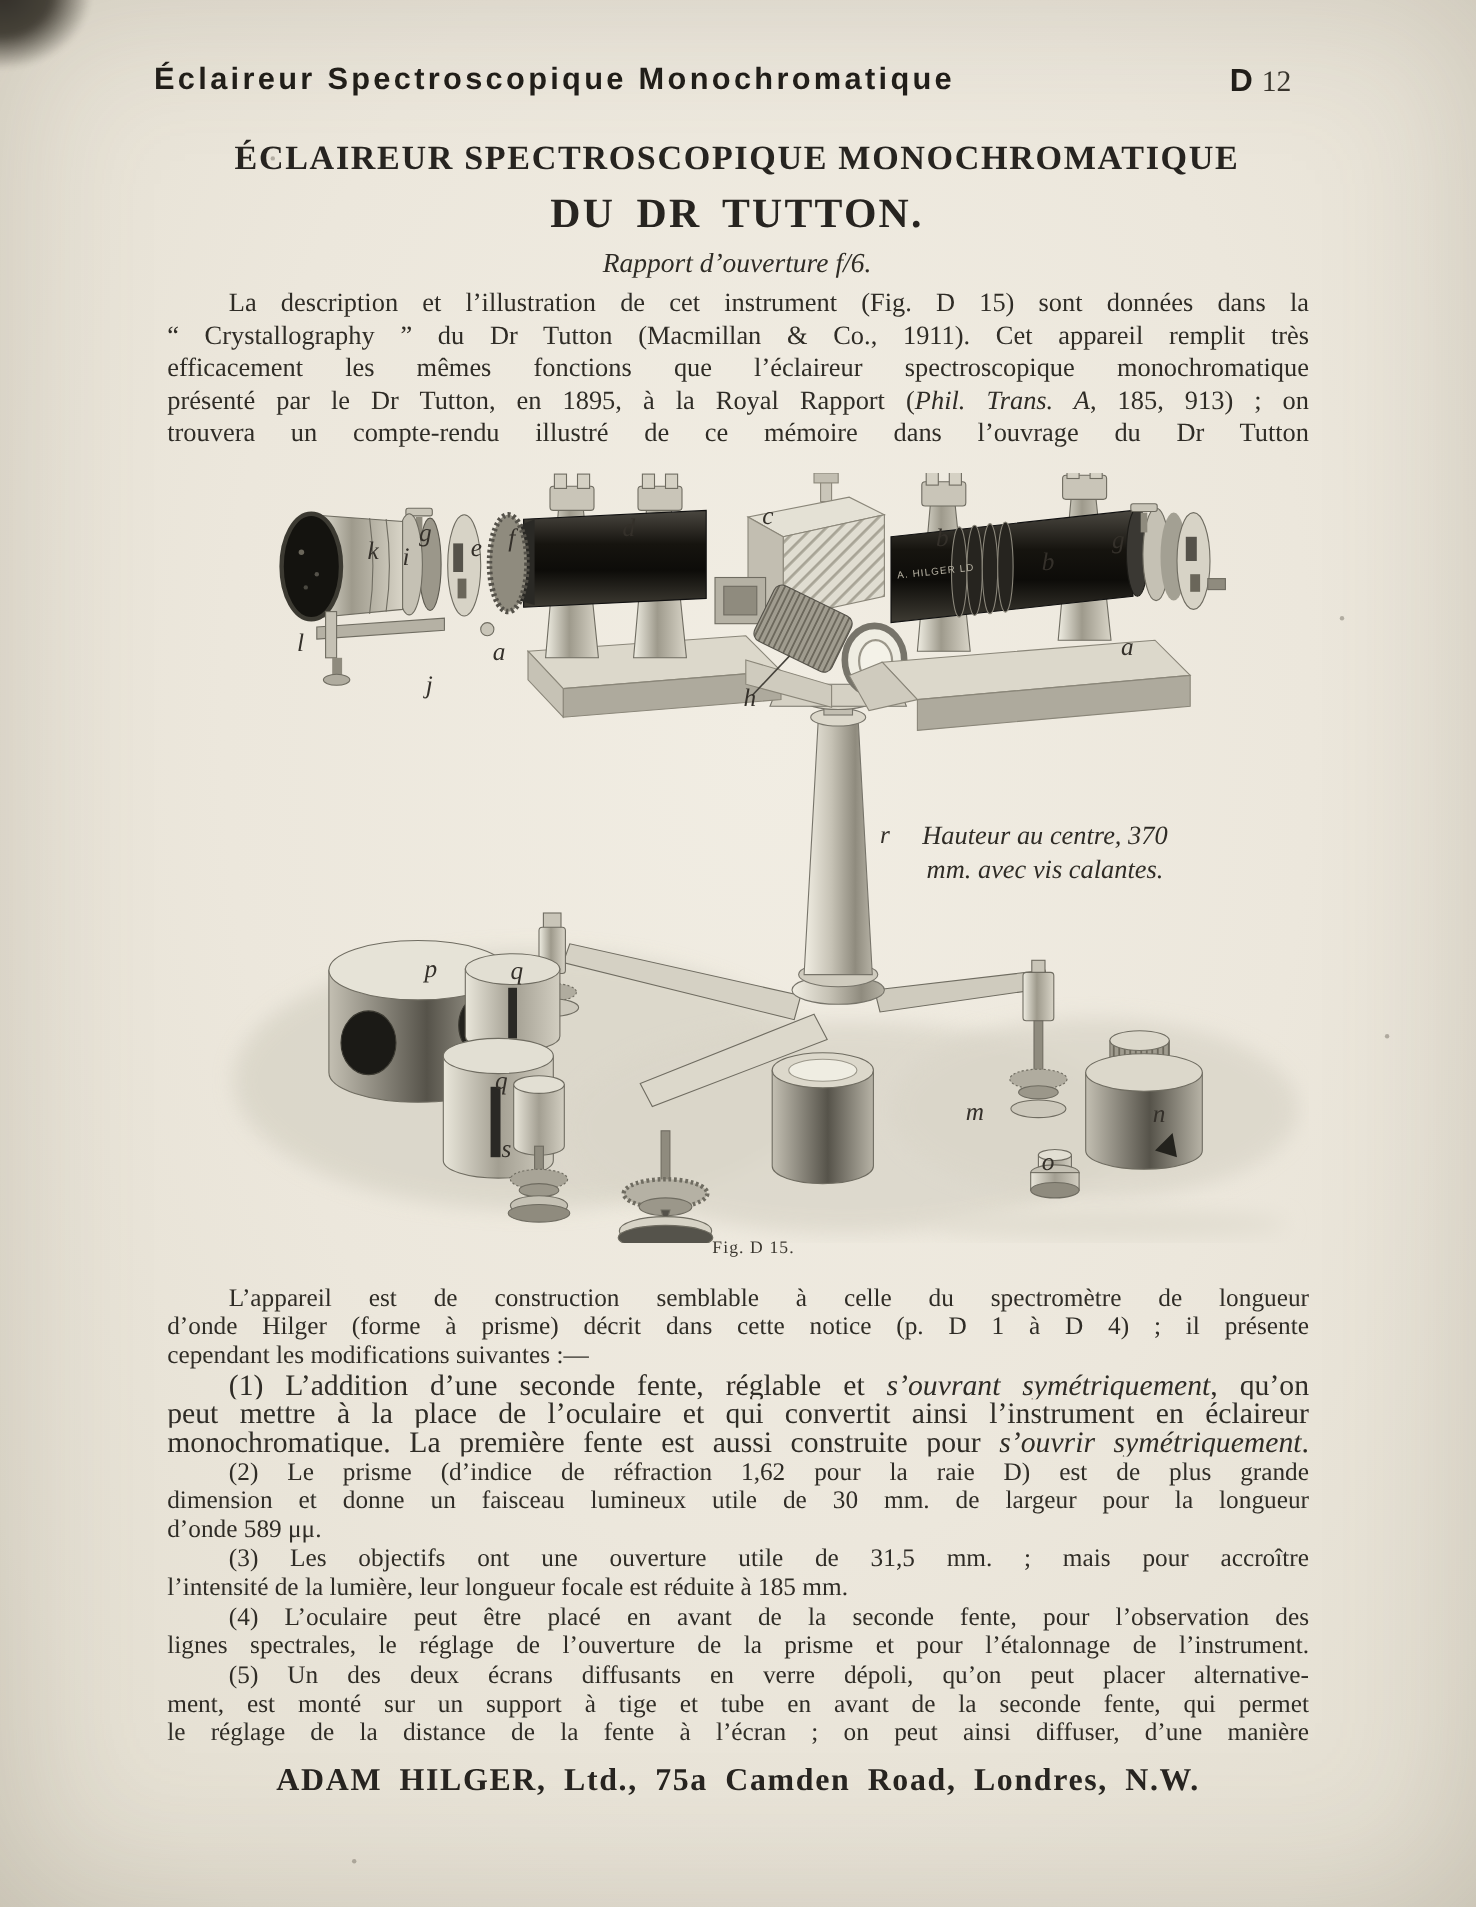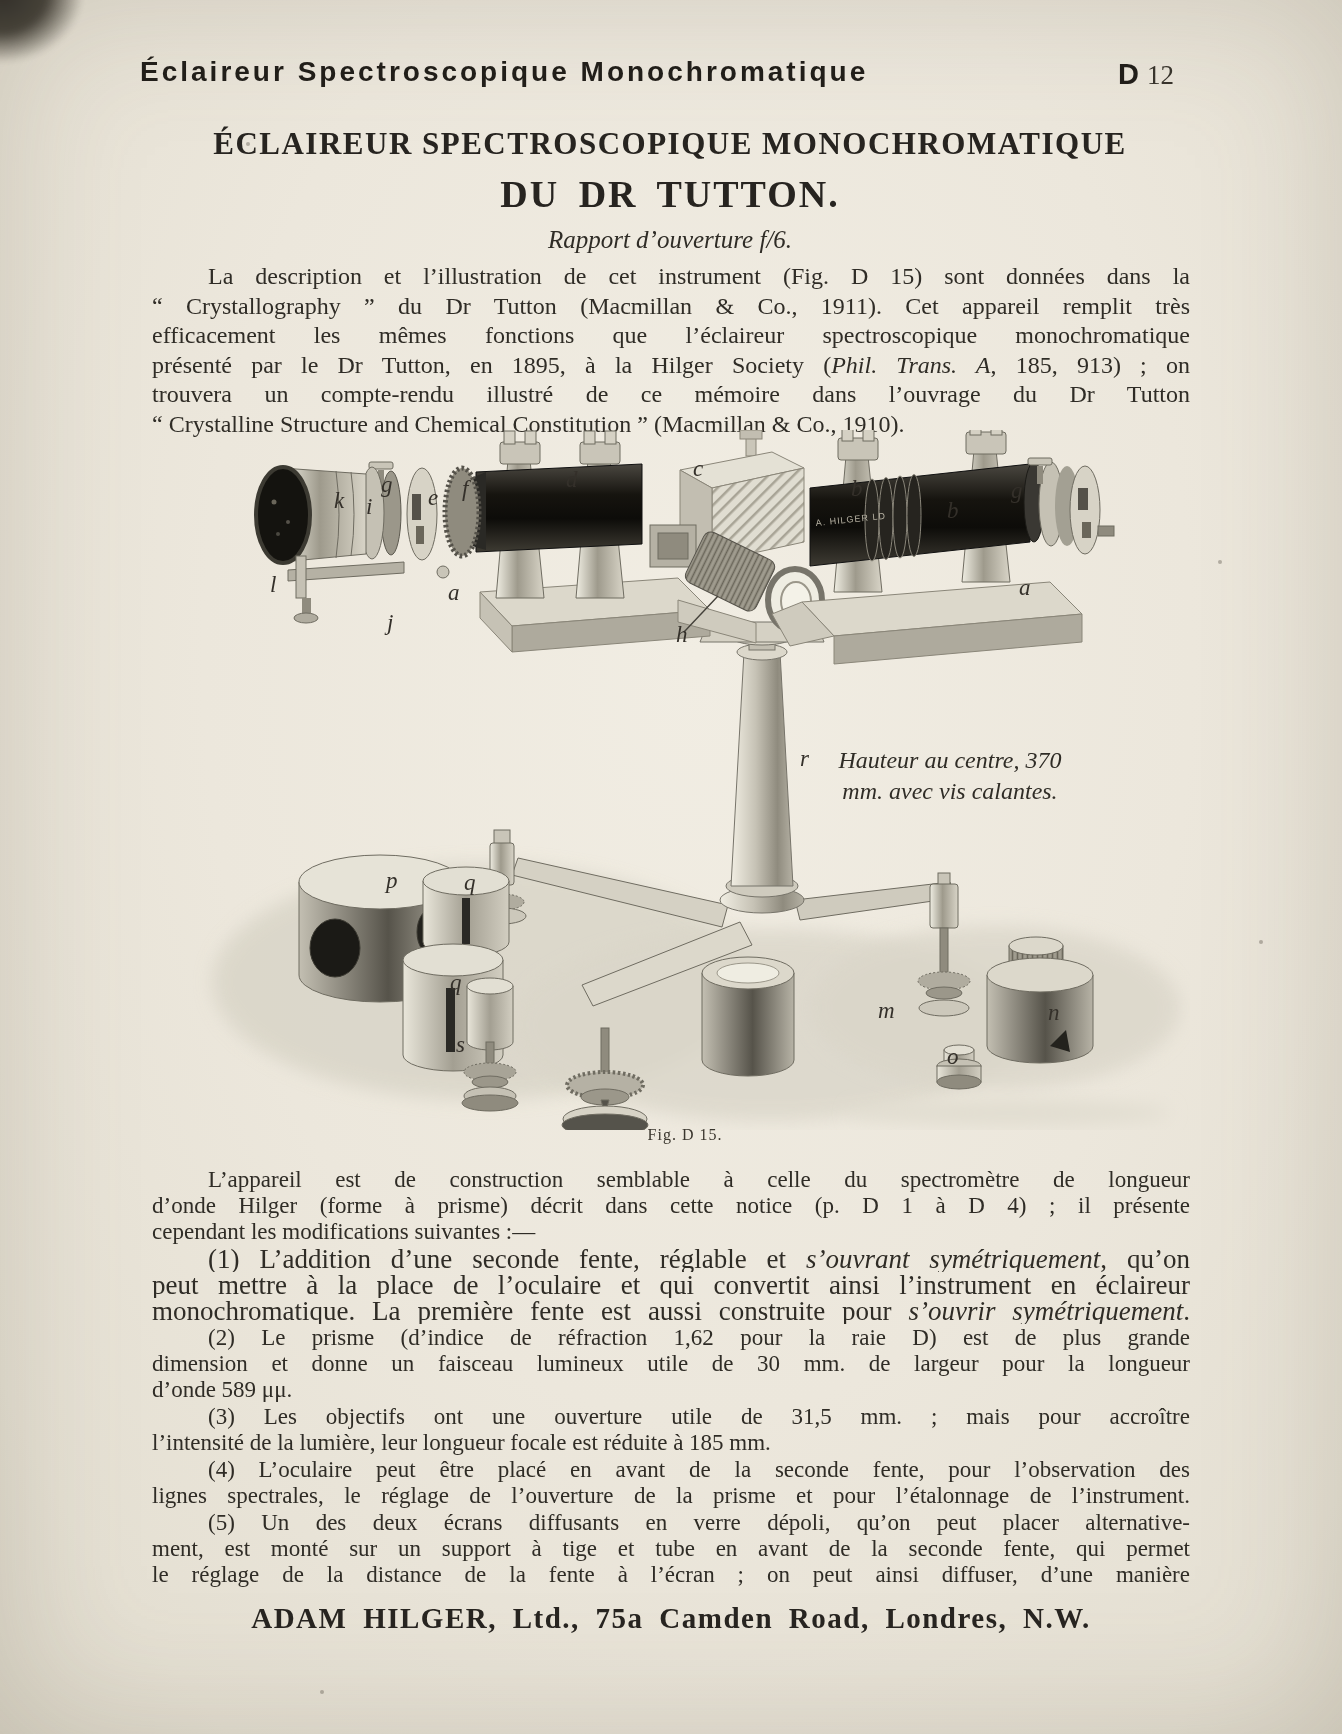--- a/index.html
+++ b/index.html
@@ -70,23 +70,22 @@
   <div class="title-block">
     <div class="title-line1">ÉCLAIREUR SPECTROSCOPIQUE MONOCHROMATIQUE</div>
     <div class="title-line2">DU DR TUTTON.</div>
   </div>
   <div class="subtitle">Rapport d’ouverture f/6.</div>
 
   <div class="body-block p1">
       <div class="tline ind jst"><span>La description et l’illustration de cet instrument (Fig. D 15) sont données dans la</span></div>
       <div class="tline jst"><span>“ Crystallography ” du Dr Tutton (Macmillan &amp; Co., 1911).  Cet appareil remplit très</span></div>
       <div class="tline jst"><span>efficacement les mêmes fonctions que l’éclaireur spectroscopique monochromatique</span></div>
-      <div class="tline jst"><span>présenté par le Dr Tutton, en 1895, à la Hilger Society (</span><span class="it">Phil. Trans. A</span><span>, 185, 913) ; on</span></div>
+      <div class="tline jst"><span>présenté par le Dr Tutton, en 1895, à la Royal Rapport (</span><span class="it">Phil. Trans. A</span><span>, 185, 913) ; on</span></div>
       <div class="tline jst"><span>trouvera un compte-rendu illustré de ce mémoire dans l’ouvrage du Dr Tutton</span></div>
-      <div class="tline"><span>“ Crystalline Structure and Chemical Constitution ” (Macmillan &amp; Co., 1910).</span></div>
     </div>
 
   <div class="figure-wrap">
   <svg width="1040" height="700" viewBox="0 0 1040 700">
     <defs>
       <linearGradient id="gTube" x1="0" y1="0" x2="0" y2="1">
         <stop offset="0" stop-color="#4a4740"></stop>
             <stop offset="0.35" stop-color="#16140f"></stop>
         <stop offset="0.62" stop-color="#0d0c09"></stop>
             <stop offset="1" stop-color="#3e3b33"></stop>

